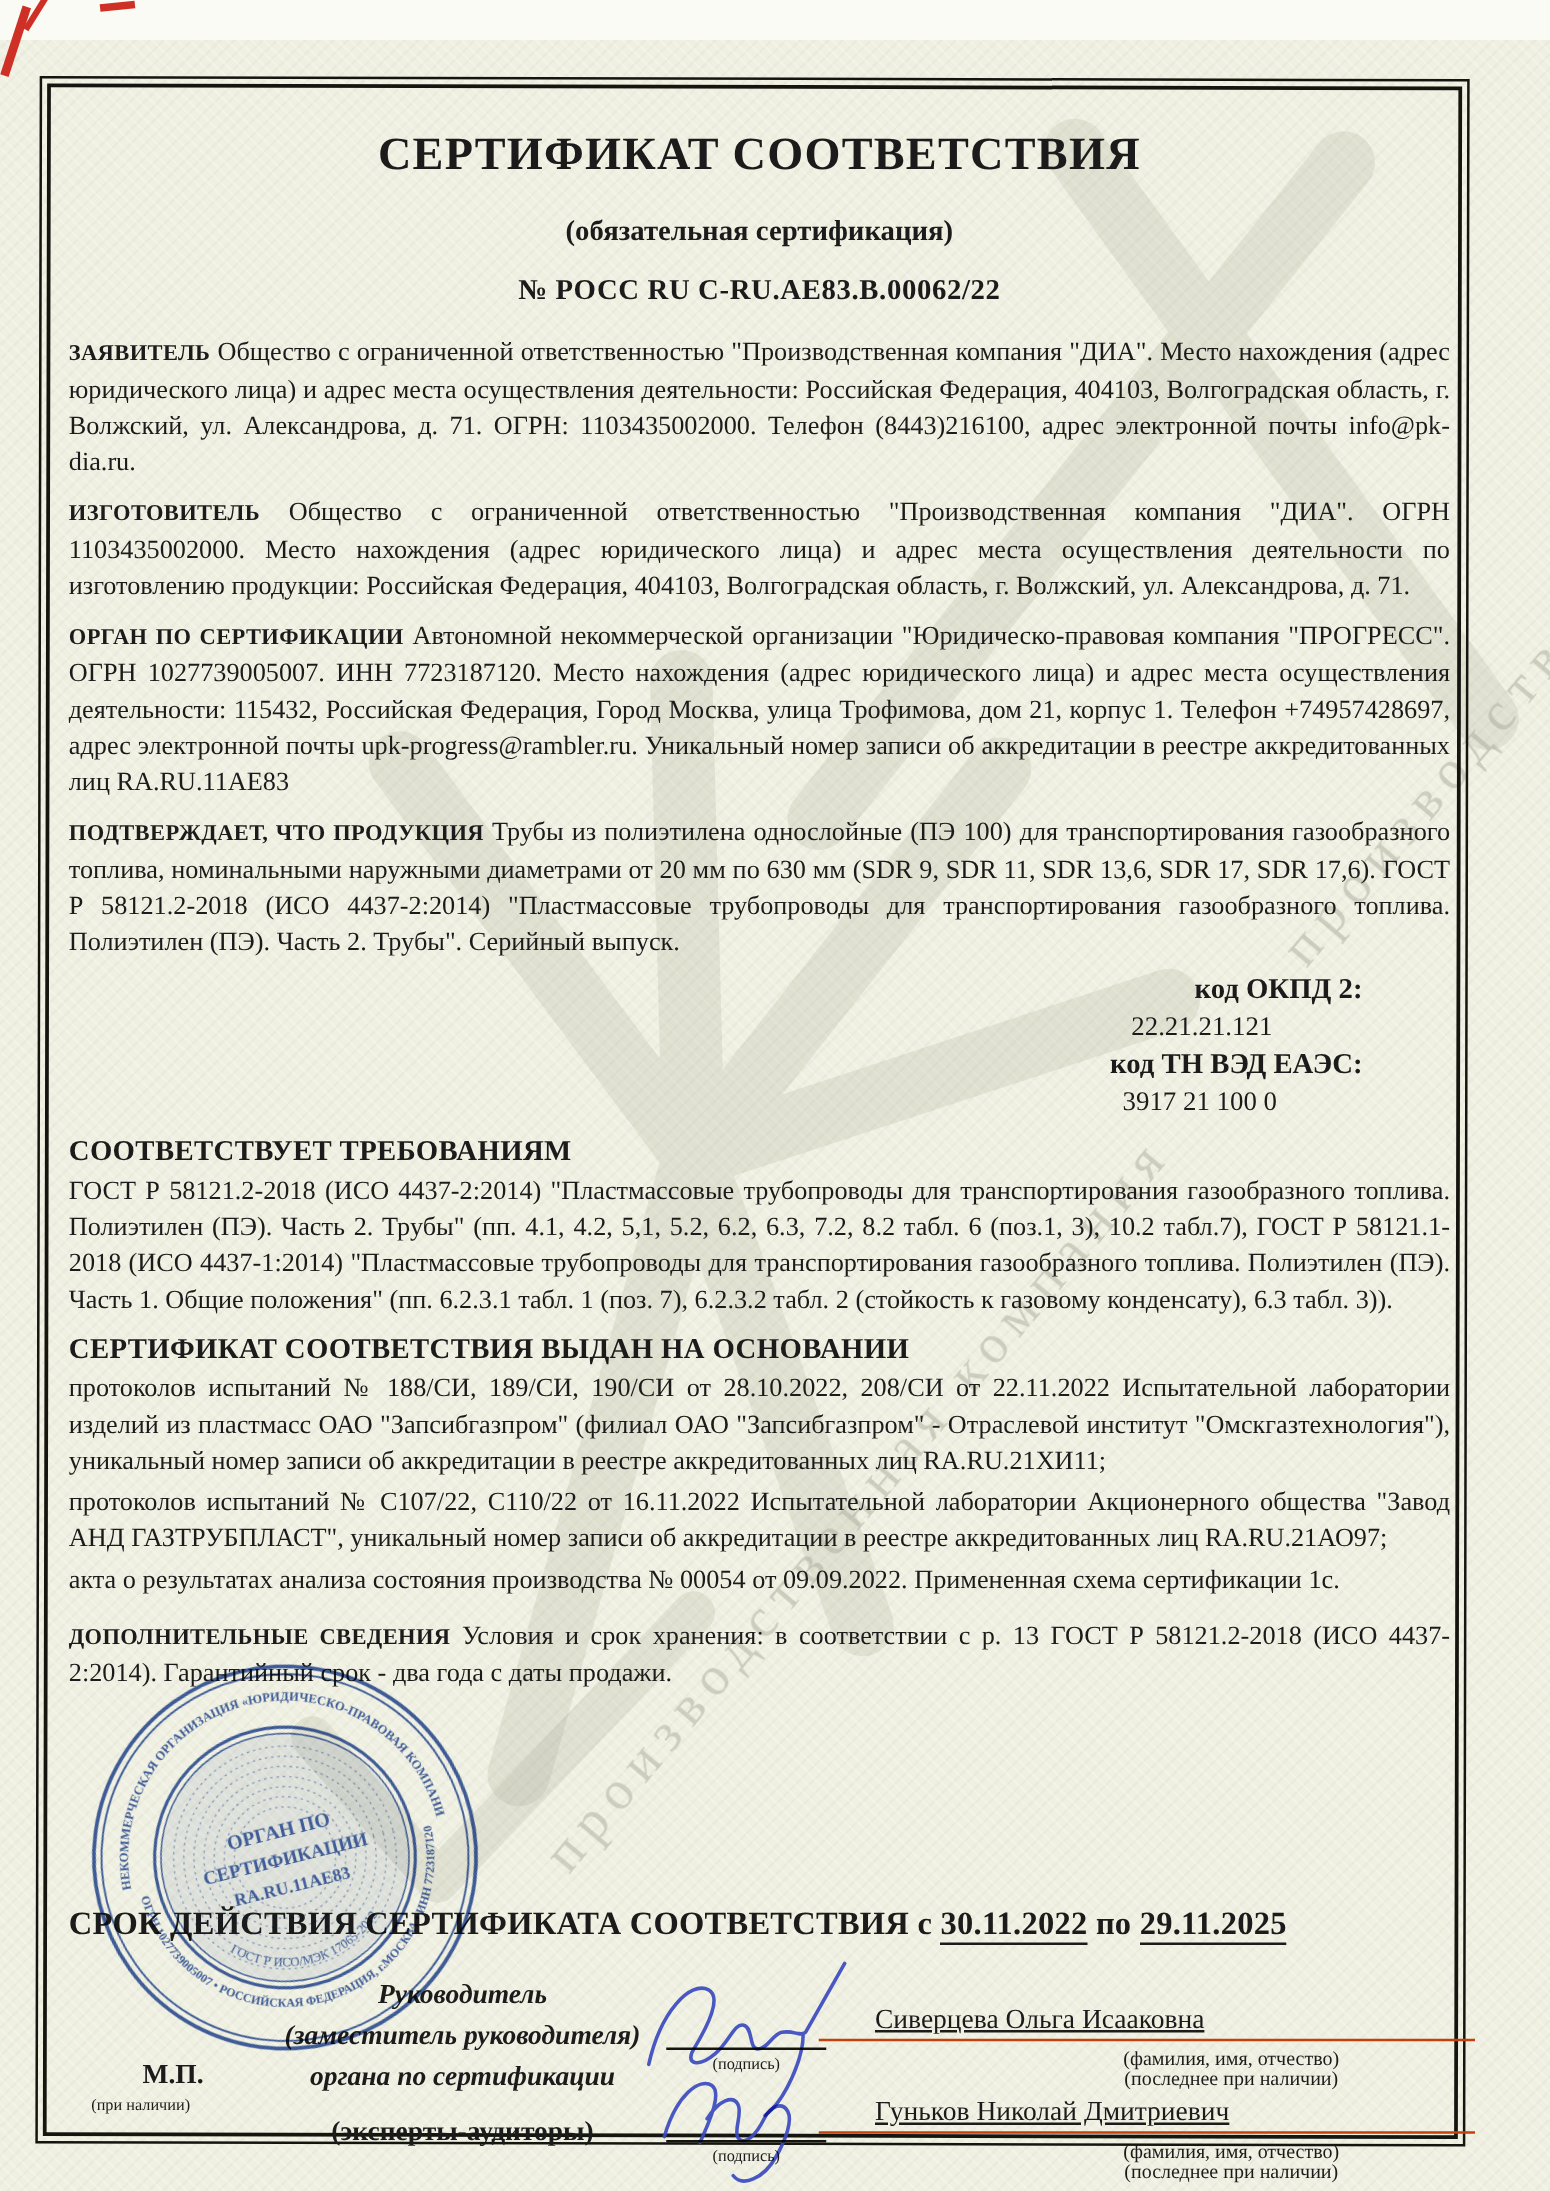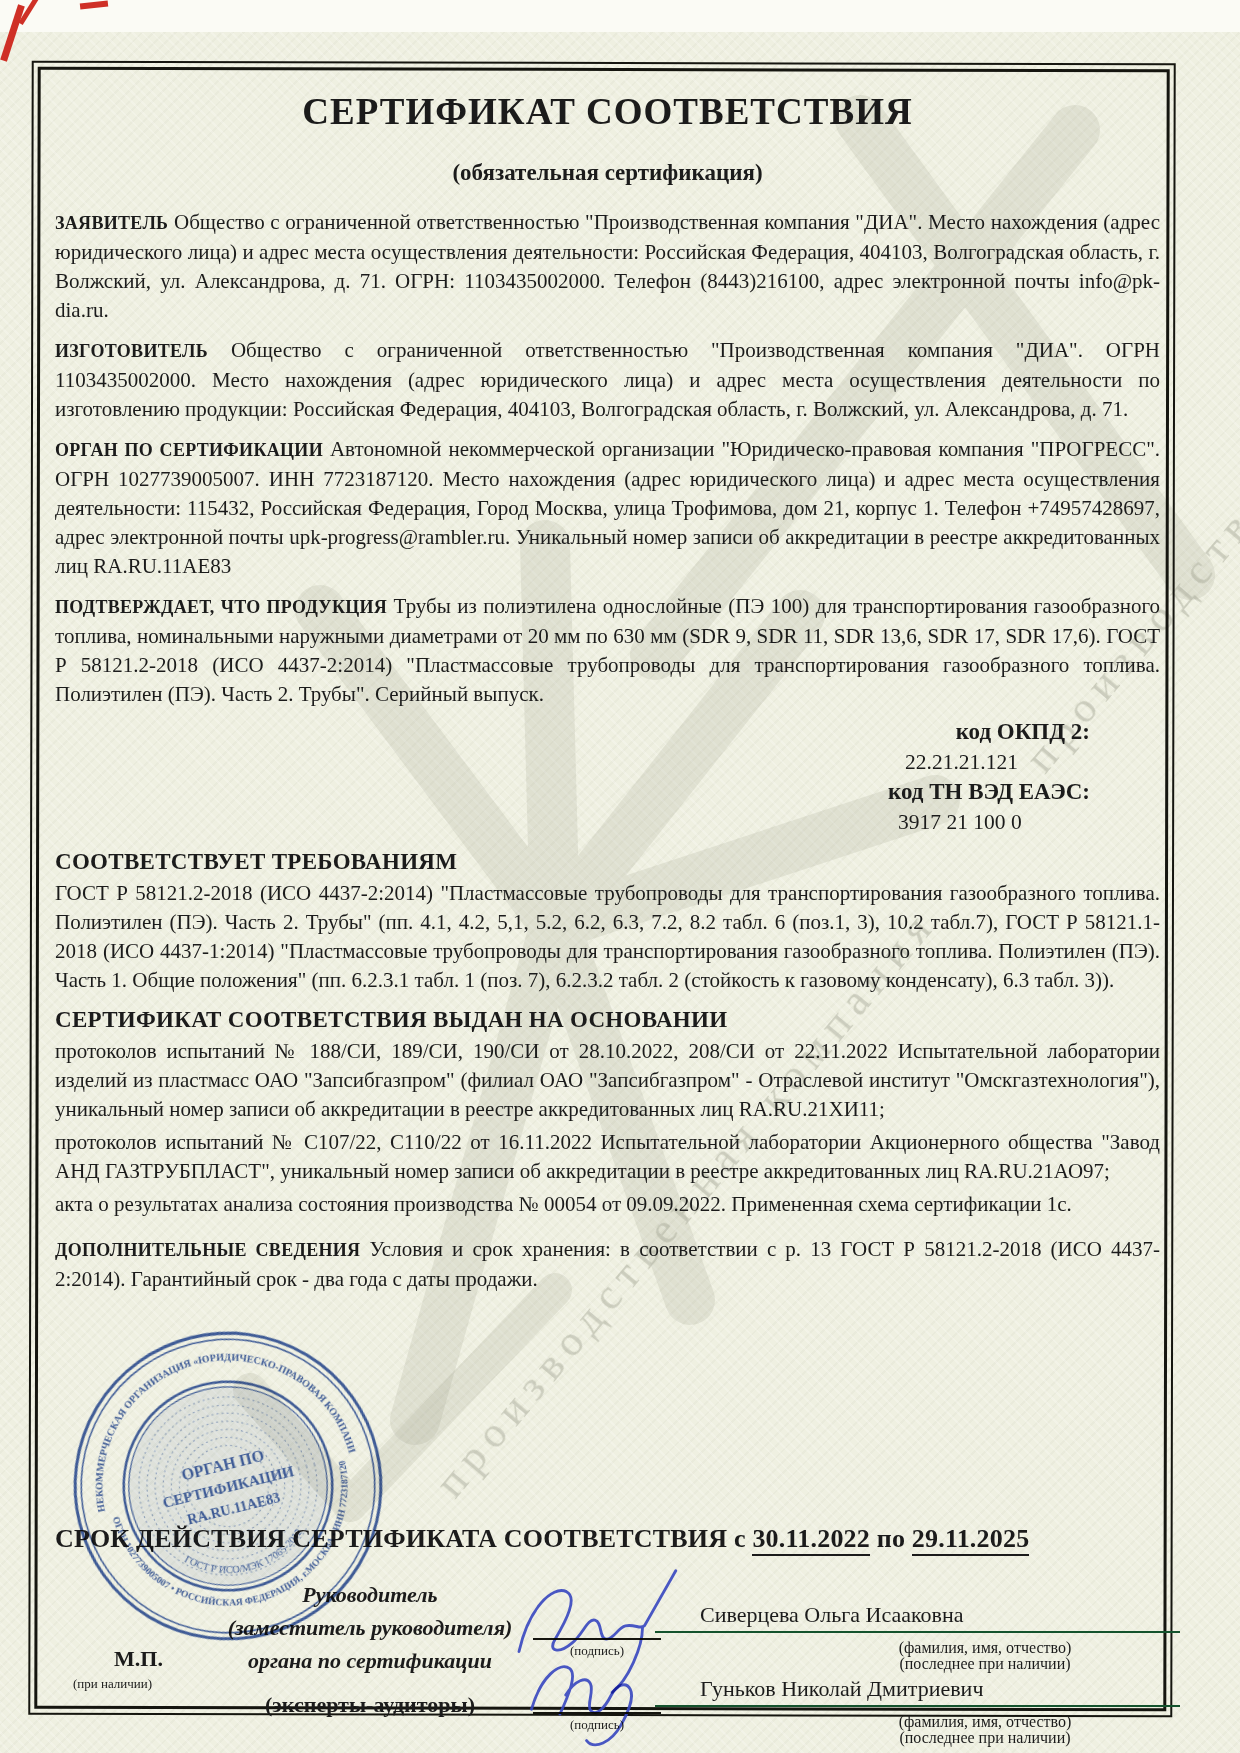--- a/index.html
+++ b/index.html
@@ -20,21 +20,21 @@
   .rm2{left:26px;top:-4px;width:5px;height:30px;transform:rotate(32deg);}
   .rm3{left:80px;top:2px;width:28px;height:6px;transform:rotate(-6deg);}
 
   .watermark{position:absolute;inset:0;z-index:1;pointer-events:none;}
 
   .frame{position:absolute;left:30px;top:62px;width:1140px;height:1650px;
     border:2px solid #15150f;z-index:2;transform:rotate(0.12deg);}
   .frame-inner{position:absolute;inset:4px;border:3px solid #15150f;}
 
   .content{position:absolute;left:55px;top:78px;width:1105px;z-index:3;}
-  .title{text-align:center;font-weight:bold;font-size:37px;letter-spacing:1px;margin-top:12px;}
+  .title{text-align:center;font-weight:bold;font-size:37px;letter-spacing:1px;margin-top:24px;}
   .subtitle{text-align:center;font-weight:bold;font-size:23px;margin-top:27px;}
   .cert-number{text-align:center;font-weight:bold;font-size:23px;letter-spacing:.5px;margin-top:21px;}
   .para{font-size:21px;line-height:29px;text-align:justify;margin:11px 0 0 0;}
   .para.first{margin-top:22px;}
   .lbl{font-weight:bold;font-size:18px;letter-spacing:.3px;}
   .sec-head{font-weight:bold;font-size:23px;letter-spacing:.3px;margin-top:12px;}
   .para.tight{margin-top:4px;}
   .codes{width:280px;margin:8px 70px 0 auto;font-size:21.5px;line-height:30px;}
   .code-label{font-weight:bold;font-size:23px;text-align:right;}
   .code-value.v1{padding-left:95px;}
@@ -50,22 +50,22 @@
   .role1{top:18px;font-style:italic;}
   .role2{top:128px;}
   .mp{position:absolute;left:59px;top:86px;font-weight:bold;font-size:22px;}
   .mp-sub{position:absolute;left:18px;top:116px;font-size:13px;}
   .sig-line{position:absolute;left:478px;width:128px;height:0;border-bottom:2px solid #15150f;}
   .l1{top:78px;}
   .l2{top:152px;}
   .sig-cap{position:absolute;left:478px;width:128px;text-align:center;font-size:13px;}
   .c1{top:83px;}
   .c2{top:157px;}
-  .name-line{position:absolute;left:600px;width:480px;border-bottom:2px solid #14532d;
-    font-size:22px;padding:0 0 3px 45px;white-space:nowrap;}
+  .name-line{position:absolute;left:600px;width:480px;border-bottom:2px solid #c2410c;
+    font-size:22px;padding:0 0 3px 45px;white-space:nowrap;text-decoration:underline;}
   .n1{top:42px;}
   .n2{top:116px;}
   .name-cap{position:absolute;left:775px;width:310px;text-align:center;font-size:16px;line-height:16px;}
   .nc1{top:80px;}
   .nc2{top:154px;}
   .autograph{position:absolute;mix-blend-mode:multiply;opacity:.92;}
   .a1{left:445px;top:-12px;width:190px;height:150px;}
   .a2{left:448px;top:75px;width:190px;height:120px;}
 
   .stamp{position:absolute;left:66px;top:1324px;width:324px;height:324px;z-index:5;
@@ -103,20 +103,21 @@
     </g>
   </svg>
 
   <div class="frame">
     <div class="frame-inner"></div>
   </div>
 
   <div class="content">
     <div class="title">СЕРТИФИКАТ СООТВЕТСТВИЯ</div>
     <div class="subtitle">(обязательная сертификация)</div>
+    <div class="cert-number">№ РОСС RU C-RU.АЕ83.В.00062/22</div>
 
     <p class="para first">
       <span class="lbl">ЗАЯВИТЕЛЬ</span>
       <span>Общество с ограниченной ответственностью "Производственная компания "ДИА". Место нахождения (адрес юридического лица) и адрес места осуществления деятельности: Российская Федерация, 404103, Волгоградская область, г. Волжский, ул. Александрова, д. 71. ОГРН: 1103435002000. Телефон (8443)216100, адрес электронной почты info@pk-dia.ru.</span>
     </p>
 
     <p class="para">
       <span class="lbl">ИЗГОТОВИТЕЛЬ</span>
       <span>Общество с ограниченной ответственностью "Производственная компания "ДИА". ОГРН 1103435002000. Место нахождения (адрес юридического лица) и адрес места осуществления деятельности по изготовлению продукции: Российская Федерация, 404103, Волгоградская область, г. Волжский, ул. Александрова,  д. 71.</span>
     </p>

